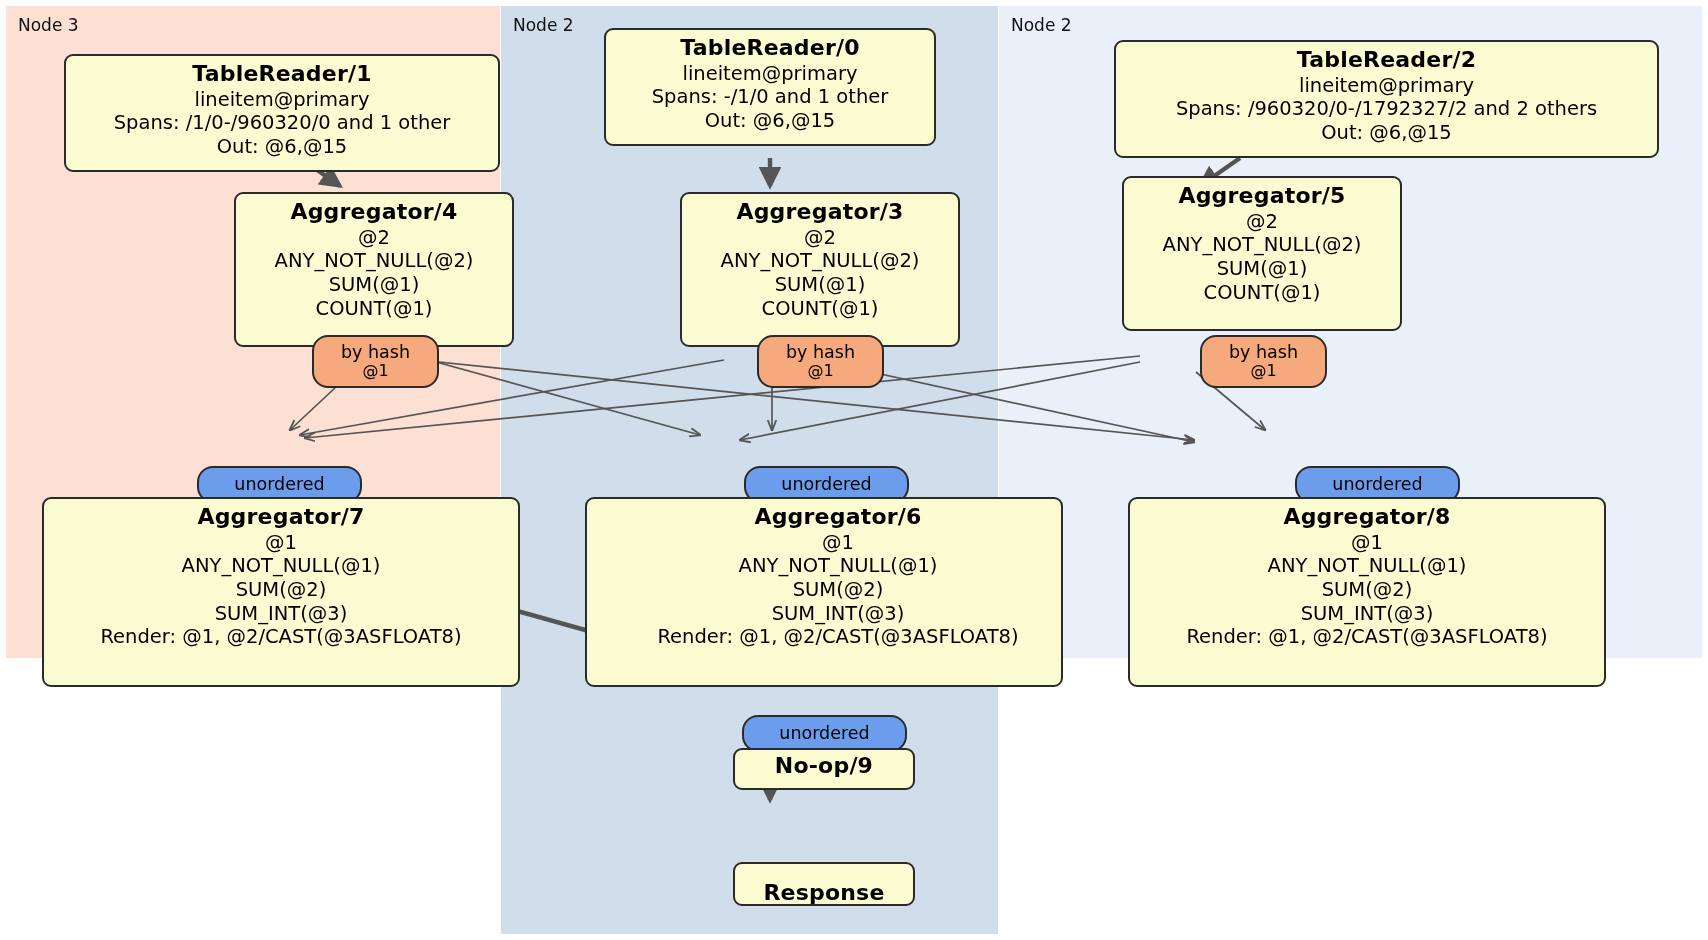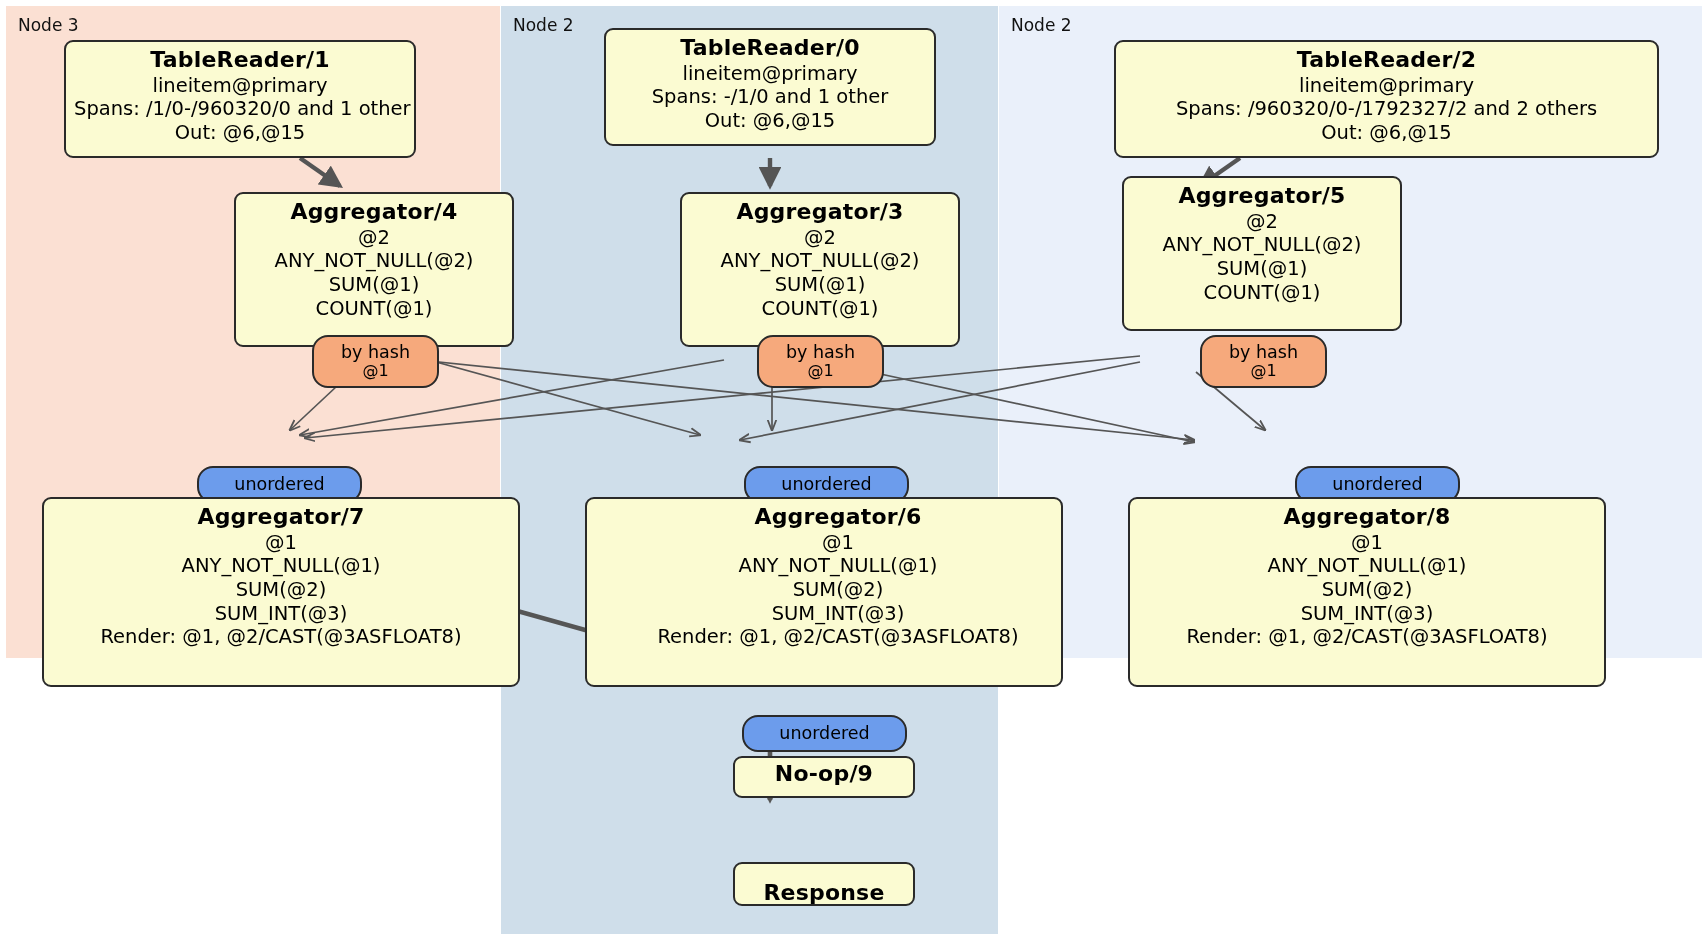--- a/index.html
+++ b/index.html
@@ -76,21 +76,21 @@
 
     <g stroke="#555" stroke-width="4.6" fill="none" marker-end="url(#arrThick)">
       <path d="M 478 600 L 735 672"></path>
       <path d="M 770 637 L 770 672"></path>
       <path d="M 1062 600 L 812 672"></path>
 
       <path d="M 770 742 L 770 800"></path>
     </g>
   </svg>
 
-  <div class="box" style="left:64px;top:40px;width:352px;height:118px;">
+  <div class="box" style="left:64px;top:54px;width:436px;height:118px;">
     <div class="t">TableReader/1</div>
     <div class="l">lineitem@primary</div>
     <div class="l">Spans: /1/0-/960320/0 and 1 other</div>
     <div class="l">Out: @6,@15</div>
   </div>
 
   <div class="box" style="left:604px;top:28px;width:332px;height:118px;">
     <div class="t">TableReader/0</div>
     <div class="l">lineitem@primary</div>
     <div class="l">Spans: -/1/0 and 1 other</div>
@@ -179,21 +179,21 @@
     <div class="l">ANY_NOT_NULL(@1)</div>
     <div class="l">SUM(@2)</div>
     <div class="l">SUM_INT(@3)</div>
     <div class="l">Render: @1, @2/CAST(@3ASFLOAT8)</div>
   </div>
 
   <div class="badge unord" style="left:742px;top:715px;width:165px;height:37px;">
     <div class="bt">unordered</div>
   </div>
 
-  <div class="box" style="left:733px;top:748px;width:182px;height:42px;padding-top:3px;margin-top:8px;">
+  <div class="box" style="left:733px;top:748px;width:182px;height:42px;padding-top:3px;">
     <div class="t">No-op/9</div>
   </div>
 
   <div class="box" style="left:733px;top:862px;width:182px;height:44px;padding-top:16px;">
     <div class="t">Response</div>
   </div>
 
 </div>
 
 </body></html>

